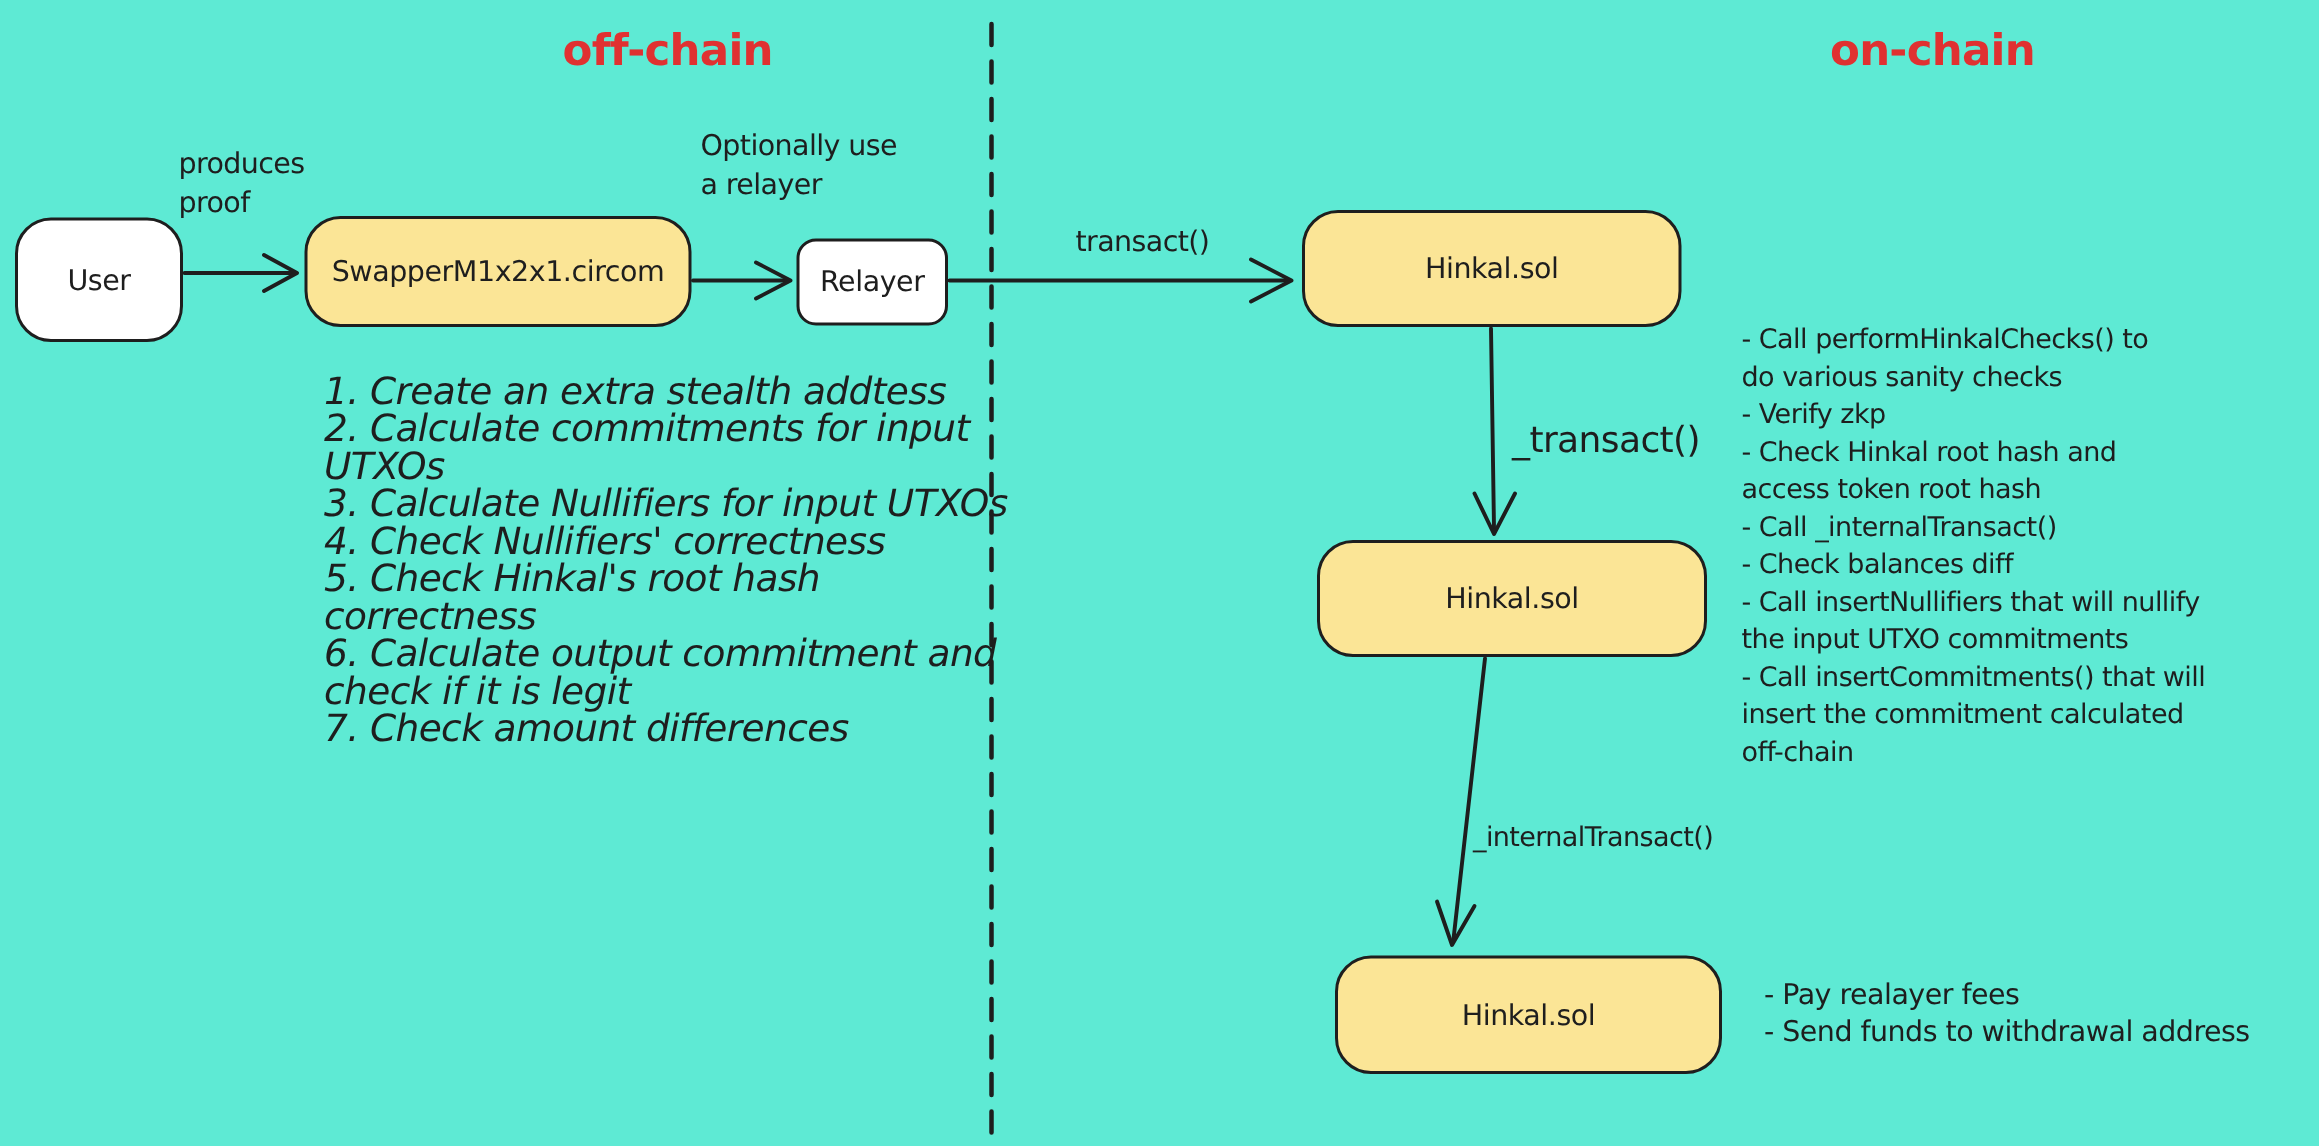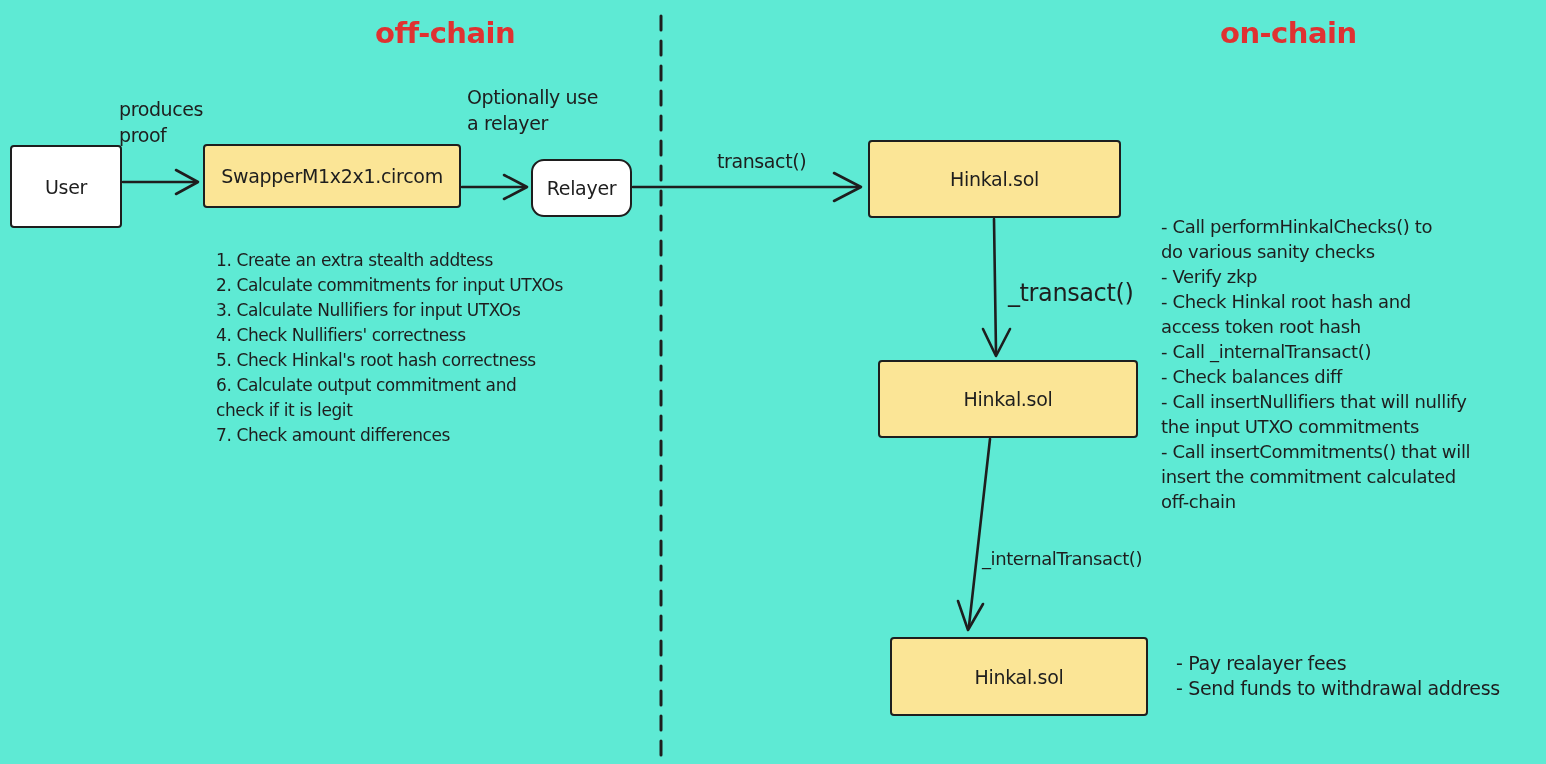--- a/index.html
+++ b/index.html
@@ -27,21 +27,21 @@
     position: absolute;
     font-size: 29px;
     font-weight: bold;
     color: #e03131;
     letter-spacing: -0.5px;
     white-space: nowrap;
   }
   .node {
     position: absolute;
     border: 2.5px solid #1e1e1e;
-    border-radius: 4px;
+    border-radius: 24px;
     background: #ffffff;
     display: flex;
     align-items: center;
     justify-content: center;
     font-size: 19px;
     letter-spacing: -0.3px;
     white-space: nowrap;
     box-sizing: border-box;
   }
   .node.yellow { background: #fbe596; }
@@ -54,23 +54,24 @@
   }
   .note-list {
     position: absolute;
     font-size: 18px;
     letter-spacing: -0.35px;
     line-height: 25px;
   }
   .note-list > div { white-space: pre-line; }
   .steps {
     position: absolute;
-    font-size: 17px;
+    font-size: 25px;
     letter-spacing: -0.4px;
     line-height: 25px;
+    font-style: italic;
   }
   .steps > div { white-space: pre-line; }
 </style>
 </head>
 <body>
 
 <div class="canvas">
 
   <svg class="svg-layer" viewBox="0 0 1546 764" fill="none" stroke="#1e1e1e" stroke-width="2.6" stroke-linecap="round" stroke-linejoin="round">
 
@@ -102,21 +103,21 @@
     </g>
   </svg>
 
   <div class="zone-title" style="left:375px; top:16px;">off-chain</div>
   <div class="zone-title" style="left:1220px; top:16px;">on-chain</div>
 
   <div class="node" style="left:10px; top:145px; width:112px; height:83px;">
     <span>User</span>
   </div>
 
-  <div class="node yellow" style="left:203px; top:144px; width:258px; height:64px;">
+  <div class="node yellow" style="left:203px; top:144px; width:258px; height:74px;">
     <span>SwapperM1x2x1.circom</span>
   </div>
 
   <div class="node" style="left:531px; top:159px; width:101px; height:58px; border-radius:13px;">
     <span>Relayer</span>
   </div>
 
   <div class="node yellow" style="left:868px; top:140px; width:253px; height:78px;">
     <span>Hinkal.sol</span>
   </div>

